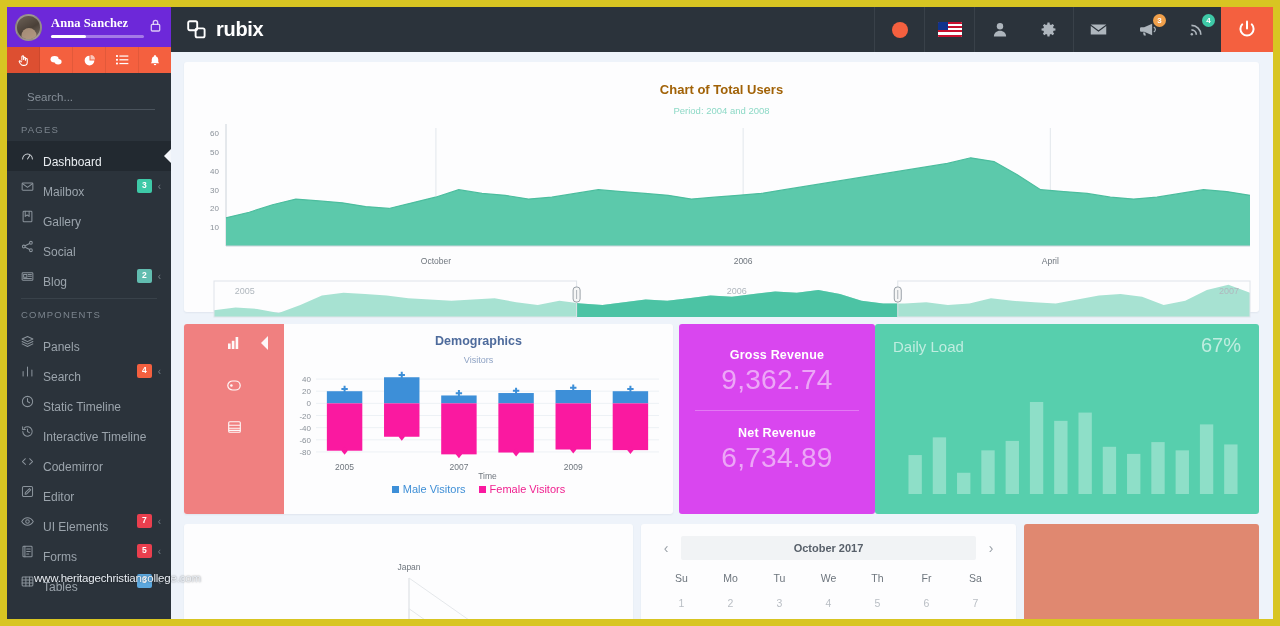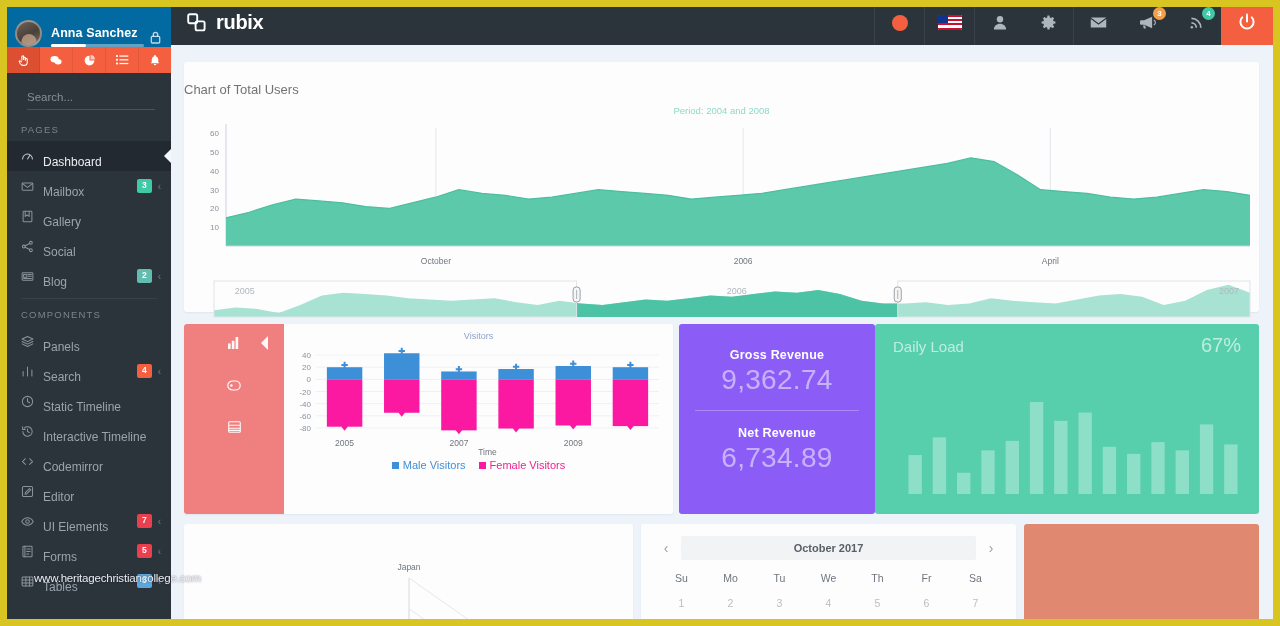--- a/index.html
+++ b/index.html
@@ -21,23 +21,24 @@
 
   
   .sidebar {
     position: absolute; left: 7px; top: 7px;
     width: 164px; height: 619px;
     background: #2b333b;
     z-index: 20;
     overflow: hidden;
   }
   .user-panel {
-    background: #0369a1; height: 40px;
-    display: flex; align-items: flex-end; padding: 0 10px 0 8px;
+    background: #6d28d9; height: 40px;
+    display: flex; align-items: center; padding: 0 10px 0 8px;
     position: relative;
+    font-family: Liberation Serif, serif;
   }
   .avatar {
     width: 27px; height: 27px; border-radius: 50%;
     background: linear-gradient(150deg,#6e6358 0%,#4a4038 55%,#7d7268 100%);
     border: 2px solid rgba(255,255,255,.35);
     flex: none; overflow: hidden; position: relative;
   }
   .avatar::after {
     content:''; position:absolute; left:50%; top:54%;
     transform:translateX(-50%);
@@ -94,21 +95,21 @@
 
   .watermark {
     position: absolute; left: 34px; top: 572px; z-index: 40;
     color: #e9eef4; font-size: 11.5px; letter-spacing: -.2px;
     text-shadow: 0 0 2px rgba(0,0,0,.55);
     white-space: nowrap; font-family: "Liberation Sans", sans-serif;
   }
 
   
   .topbar {
-    position: absolute; left: 171px; top: 0; right: 7px; height: 45px;
+    position: absolute; left: 171px; top: 7px; right: 7px; height: 45px;
     background: #2b333b; display: flex; align-items: center; z-index: 25;
   }
   .brand { color:#fff; font-size: 20px; font-weight: 700; letter-spacing:-.3px; display:flex; align-items:center; padding-left: 16px; }
   .brand-mark { margin-right: 7px; display:flex; }
   .topbar-spacer { flex: 1; }
   .tb-group { display:flex; align-items:center; height: 45px; border-left: 1px solid #394149; }
   .tb-btn {
     width: 49px; height: 45px; display:flex; align-items:center; justify-content:center;
     color: #aeb6bd; font-size: 14px; position: relative;
   }
@@ -127,21 +128,21 @@
     display:flex; align-items:center; justify-content:center; font-size: 19px;
   }
 
   
   .content { position: absolute; left: 171px; top: 52px; right: 7px; bottom: 7px; overflow: hidden; }
 
   .card { background: #fdfdfe; border-radius: 3px; box-shadow: 0 1px 2px rgba(40,60,90,.07); }
 
   
   .chart-card { position: absolute; left: 13px; top: 10px; right: 14px; height: 250px; }
-  .chart-title { text-align:left; color: #737373; font-size: 13px; font-weight: 400; padding-top: 20px; }
+  .chart-title { text-align:center; color: #a16207; font-size: 13px; font-weight: 700; padding-top: 20px; }
   .chart-sub { text-align:center; color: #8dd9c6; font-size: 9.5px; padding-top: 8px; }
 
   .axis-label { fill: #8a9199; font-size: 8px; font-family: "Liberation Sans", sans-serif; }
   .axis-label-x { fill: #6f767e; font-size: 8.5px; font-family: "Liberation Sans", sans-serif; }
   .nav-year { fill: #b0b7be; font-size: 9px; font-family: "Liberation Sans", sans-serif; }
 
   .time-label { text-align:center; color:#5bc5ab; font-size: 9.5px; }
   .legend-row { display:flex; align-items:center; justify-content:center; gap:5px; margin-top: 11px; }
   .legend-sw { width: 7px; height: 7px; background: #2bb596; display:inline-block; }
   .legend-txt { color:#5bc5ab; font-size: 9.5px; }
@@ -163,21 +164,21 @@
   .demo-sub { text-align:center; color:#8fa3c4; font-size: 9px; padding-top: 7px; }
   .demo-legend { display:flex; gap: 13px; justify-content:center; margin-top: 3px; }
   .dl { display:flex; align-items:center; gap:4px; font-size: 11px; }
   .dl .sw { width:7px;height:7px;display:inline-block; }
   .dl.male { color:#3f8fd6; } .dl.male .sw { background:#3d8fd8; }
   .dl.female { color:#f0208f; } .dl.female .sw { background:#fa19a0; }
 
   
   .rev-card {
     position:absolute; left: 508px; top: 272px; width: 196px; height: 190px;
-    background:#8b5cf6; border-radius:3px; color:#fff; text-align:center;
+    background:#d946ef; border-radius:3px; color:#fff; text-align:center;
   }
   .rev-lab { font-size: 12.5px; font-weight:700; letter-spacing:.2px; }
   .rev-val { font-size: 28px; color: rgba(255,255,255,.52); font-weight: 400; margin-top: 2px; letter-spacing:.3px; }
   .rev-div { height:1px; background: rgba(255,255,255,.28); margin: 14px 16px 0 16px; }
 
   
   .load-card {
     position:absolute; left: 704px; top: 272px; right: 14px; height: 190px;
     background:#57cfad; border-radius:3px; overflow:hidden;
   }
@@ -556,20 +557,21 @@
             </svg>
         </div>
         <div class="demo-tab">
           <svg width="13" height="12" viewBox="0 0 13 12" fill="none" stroke="#fff" stroke-width="1.1">
               <rect x=".7" y=".7" width="11.6" height="10.6" rx="1"></rect>
               <path d="M.7 4.2h11.6M.7 7.2h11.6M.7 9.4h11.6"></path>
             </svg>
         </div>
       </div>
       <div class="demo-body">
+        <div class="demo-title">Demographics</div>
         <div class="demo-sub">Visitors</div>
         <svg id="demo-chart" width="389" height="115" viewBox="0 0 389 115" style="display:block">
             <line x1="32" y1="14.07142857142857" x2="375" y2="14.07142857142857" stroke="#edf1f5" stroke-width="1"></line>
             <text class="axis-label" x="27" y="17.07142857142857" text-anchor="end">40</text>
             <line x1="32" y1="26.214285714285722" x2="375" y2="26.214285714285722" stroke="#edf1f5" stroke-width="1"></line>
             <text class="axis-label" x="27" y="29.214285714285722" text-anchor="end">20</text>
             <line x1="32" y1="38.357142857142854" x2="375" y2="38.357142857142854" stroke="#edf1f5" stroke-width="1"></line>
             <text class="axis-label" x="27" y="41.357142857142854" text-anchor="end">0</text>
             <line x1="32" y1="50.5" x2="375" y2="50.5" stroke="#edf1f5" stroke-width="1"></line>
             <text class="axis-label" x="27" y="53.5" text-anchor="end">-20</text>

